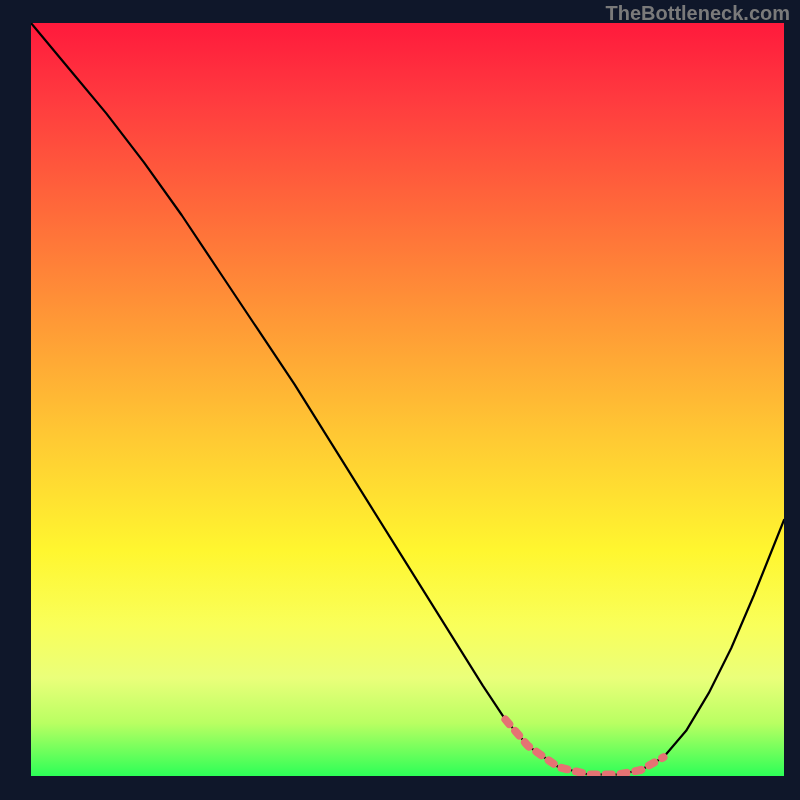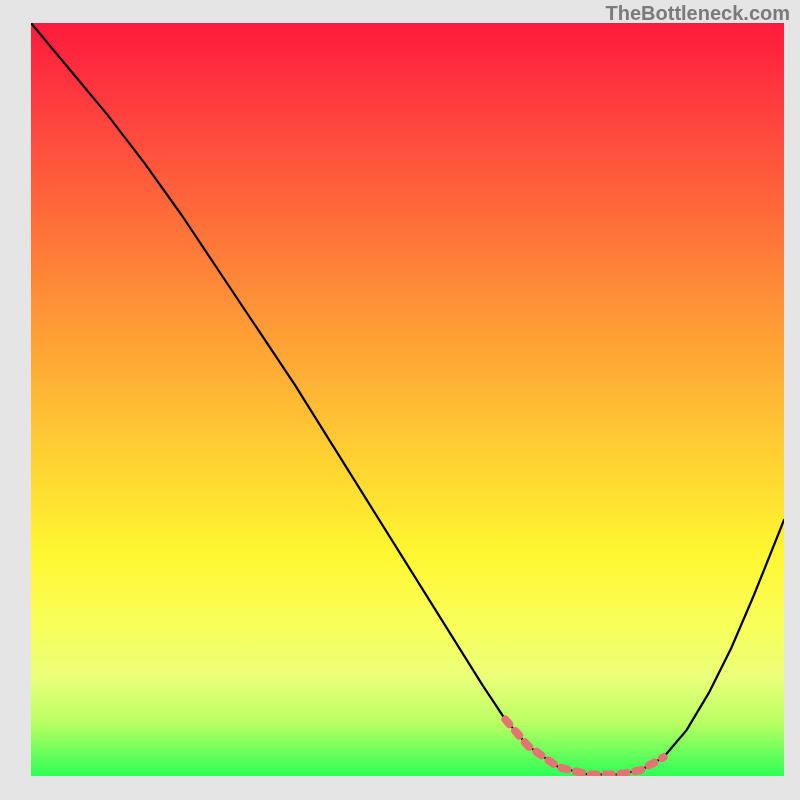--- a/index.html
+++ b/index.html
@@ -1,21 +1,21 @@
 <!DOCTYPE html>
 <html><head>
 <meta charset="utf-8">
 <style>
   * { margin: 0; padding: 0; box-sizing: border-box; }
   html, body { width: 800px; height: 800px; overflow: hidden; background: #000; }
   .frame {
     position: relative;
     width: 800px;
     height: 800px;
-    background: #e5e5e5;
+    background: #0f172a;
   }
   .watermark {
     position: absolute;
     top: 2px;
     right: 10px;
     font-family: Arial, sans-serif;
     font-size: 20px;
     font-weight: bold;
     color: #7a7a7a;
     z-index: 5;

